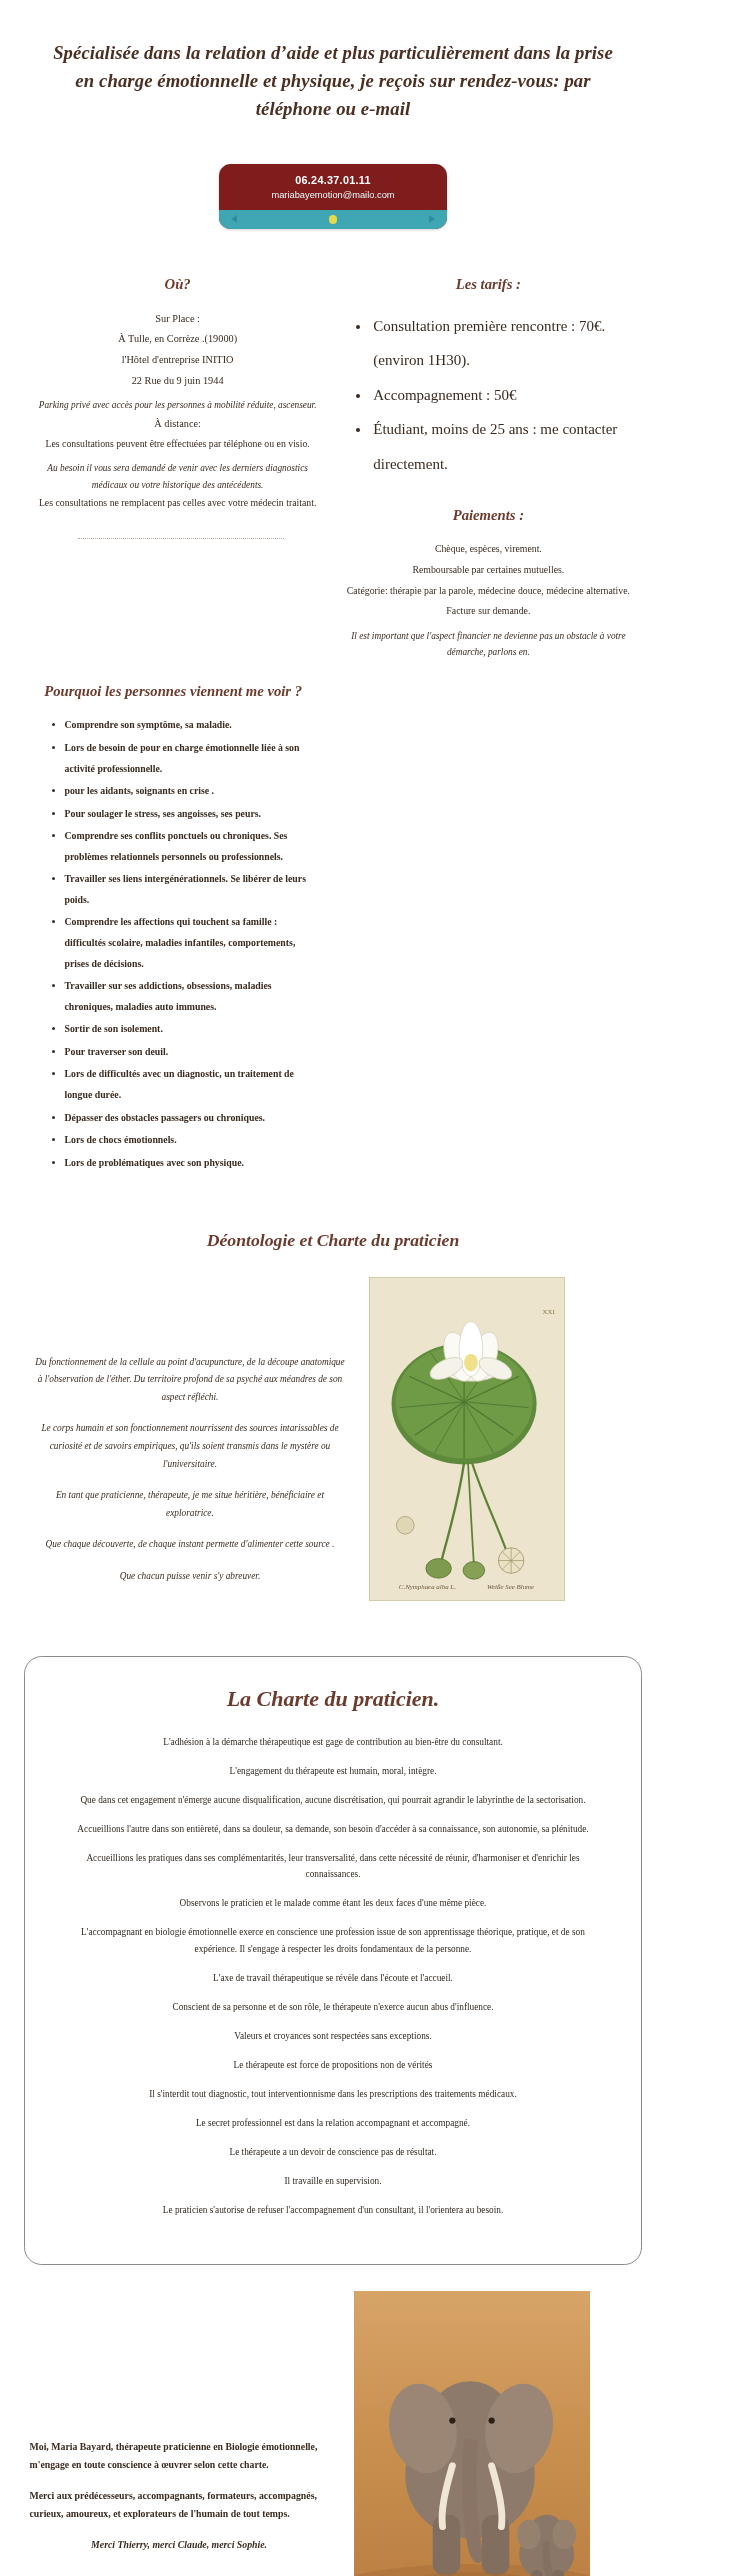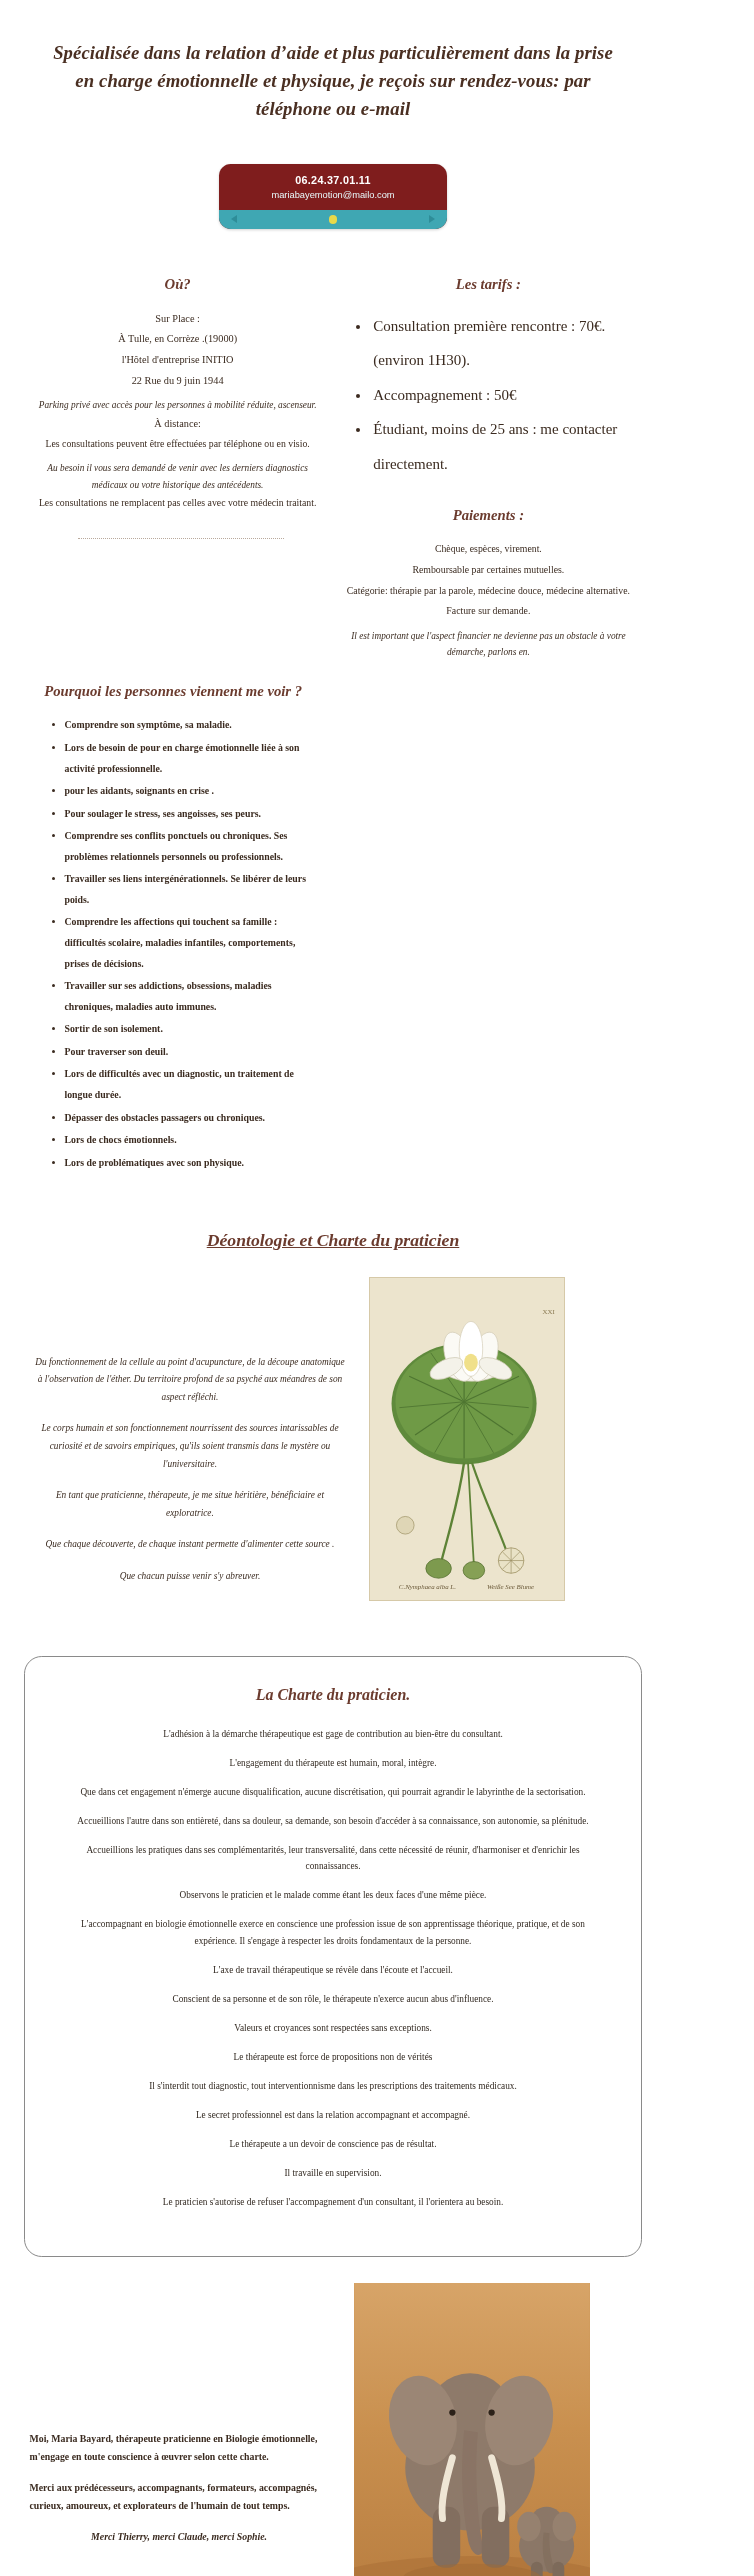--- a/index.html
+++ b/index.html
@@ -151,21 +151,20 @@
 
   
   .deonto-title {
     text-align: center;
     font-family: "Liberation Serif", serif;
     font-style: italic;
     font-weight: bold;
     font-size: 17.7px;
     color: #6b3b2e;
     margin: 57px 0 0 0;
-    text-decoration: underline;
   }
   .deonto-row {
     display: flex;
     align-items: flex-start;
     padding: 25.5px 35px 0 35px;
     gap: 23.6px;
   }
   .deonto-text {
     width: 52%;
     padding-top: 77px;
@@ -205,21 +204,21 @@
     margin: 55px 23.6px 0 23.6px;
     border: 1px solid #8a8a8a;
     border-radius: 17.7px;
     padding: 25.5px 37px 33px 37px;
   }
   .charte h2 {
     text-align: center;
     font-family: "Liberation Serif", serif;
     font-style: italic;
     font-weight: bold;
-    font-size: 16px;
+    font-size: 22px;
     color: #6b3b2e;
     margin: 3.9px 0 21.6px 0;
   }
   .charte p {
     text-align: center;
     font-size: 9.3px;
     line-height: 1.75;
     margin: 0 0 12.8px 0;
     color: #332a22;
   }

